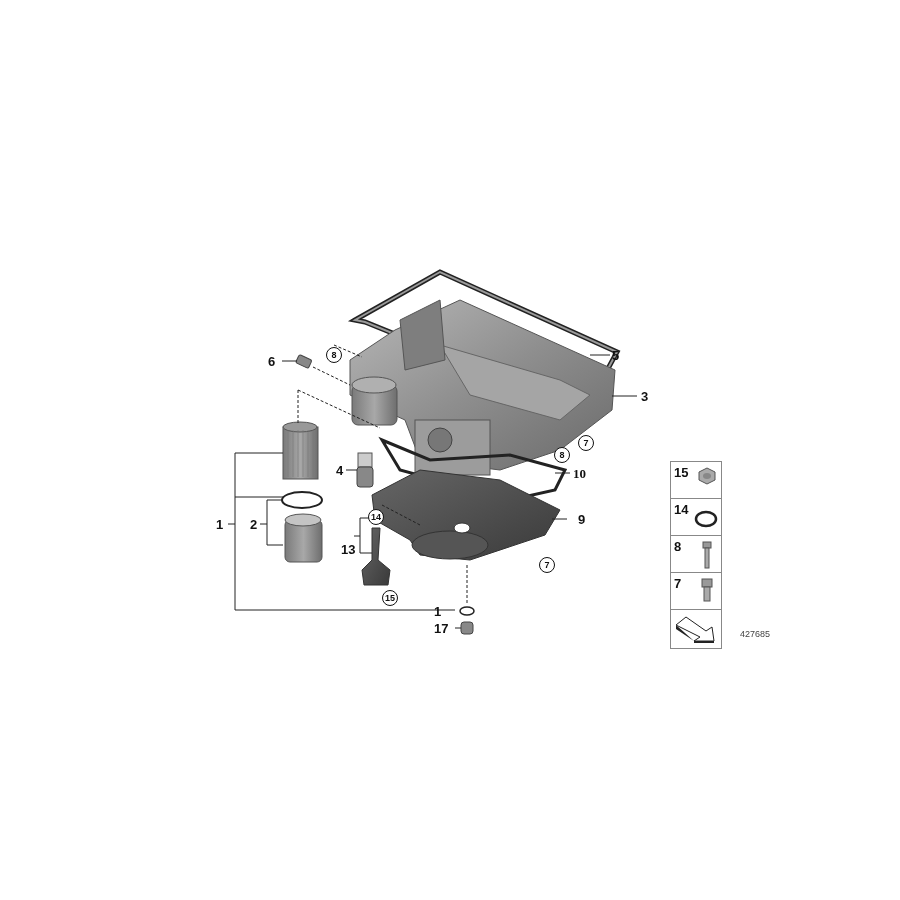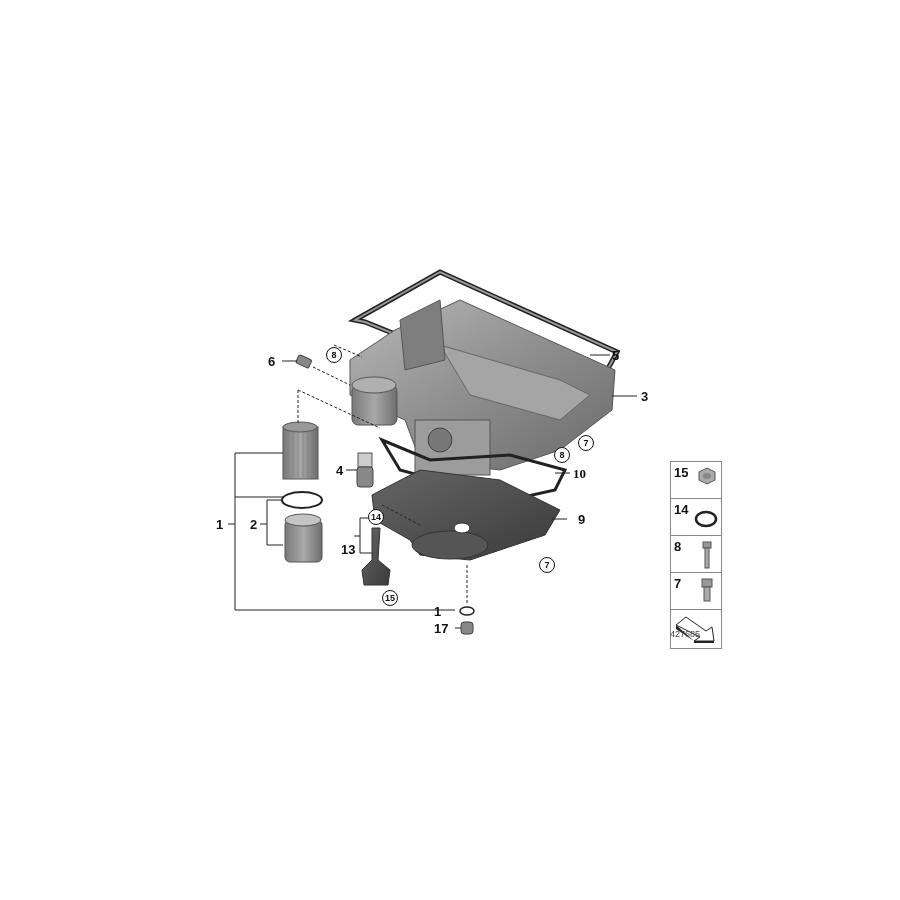--- a/index.html
+++ b/index.html
@@ -5,21 +5,21 @@
   html, body { margin:0; padding:0; background:#ffffff; }
   body { width:900px; height:900px; position:relative; overflow:hidden; font-family:"Liberation Sans", sans-serif; }
   #stage { position:absolute; left:0; top:0; width:900px; height:900px; }
   .lbl { position:absolute; font-weight:bold; font-size:13px; color:#111; line-height:1; }
   .circ { position:absolute; width:14px; height:14px; border:1.2px solid #111; border-radius:50%; font-size:9px; font-weight:bold; text-align:center; line-height:14px; color:#111; background:#fff; }
   .legend { position:absolute; left:670px; top:461px; width:50px; border:1px solid #888; background:#fff; }
   .legend .cell { position:relative; height:36px; border-bottom:1px solid #888; }
   .legend .cell:last-child { border-bottom:none; height:38px; }
   .legend .num { position:absolute; left:3px; top:3px; font-weight:bold; font-size:13px; color:#111; }
   .legend svg { position:absolute; right:3px; top:4px; }
-  .figid { position:absolute; left:670px; top:629px; width:52px; text-align:left; font-size:9px; color:#444; }
+  .figid { position:absolute; left:670px; top:629px; width:52px; text-align:right; font-size:9px; color:#444;padding-left:48px; }
 </style>
 </head>
 <body>
 
 <div id="stage">
 <svg width="900" height="900" viewBox="0 0 900 900">
   <defs>
     <linearGradient id="metal" x1="0" y1="0" x2="1" y2="1">
       <stop offset="0" stop-color="#b8b8b8"></stop>
           <stop offset="0.5" stop-color="#8e8e8e"></stop>

